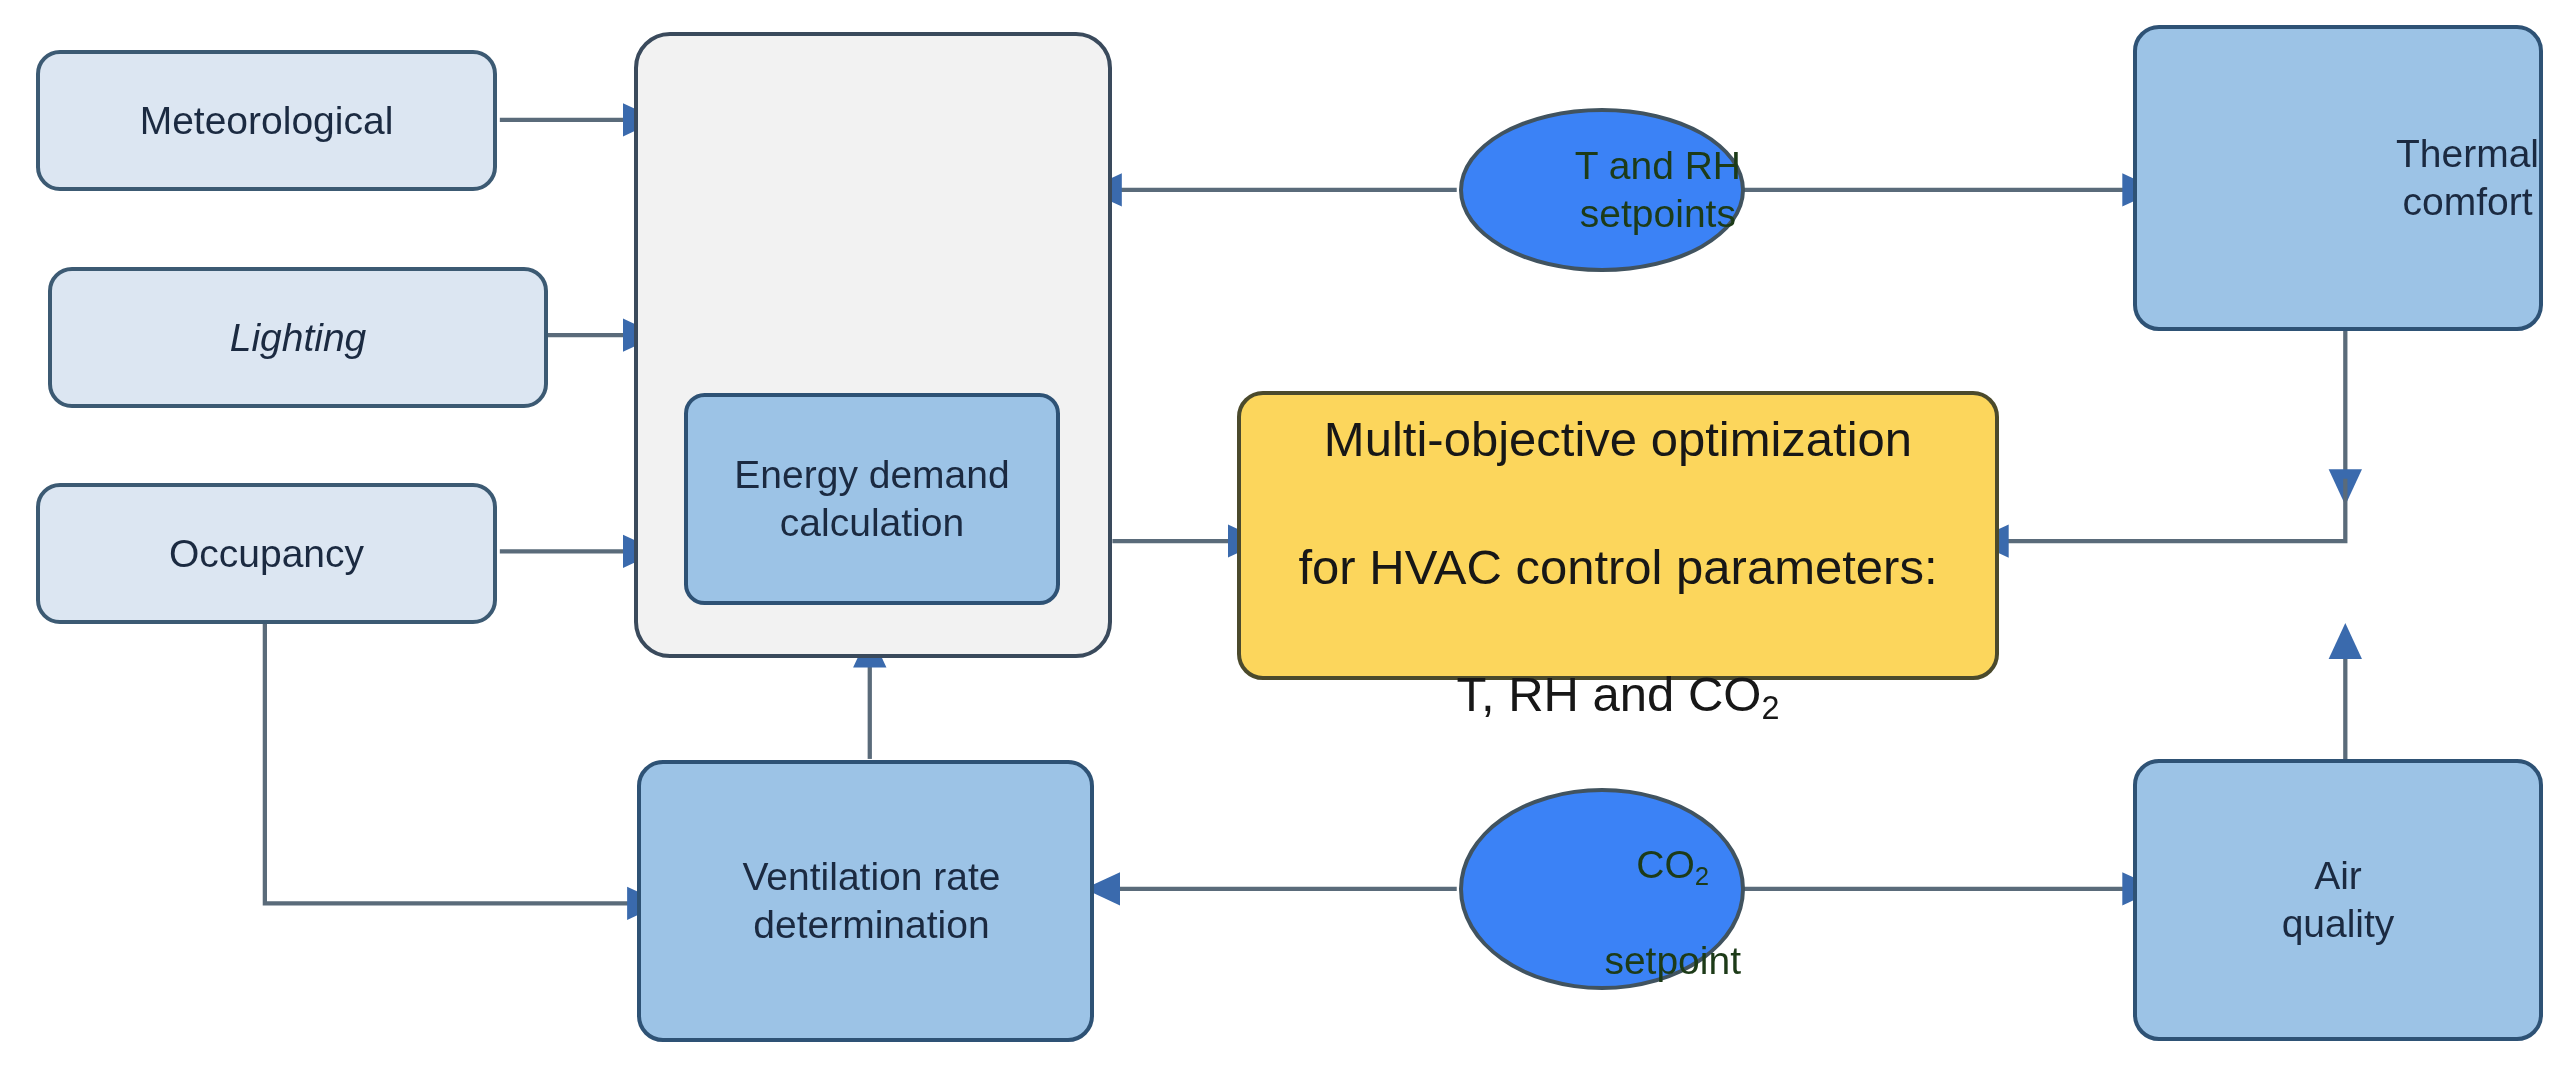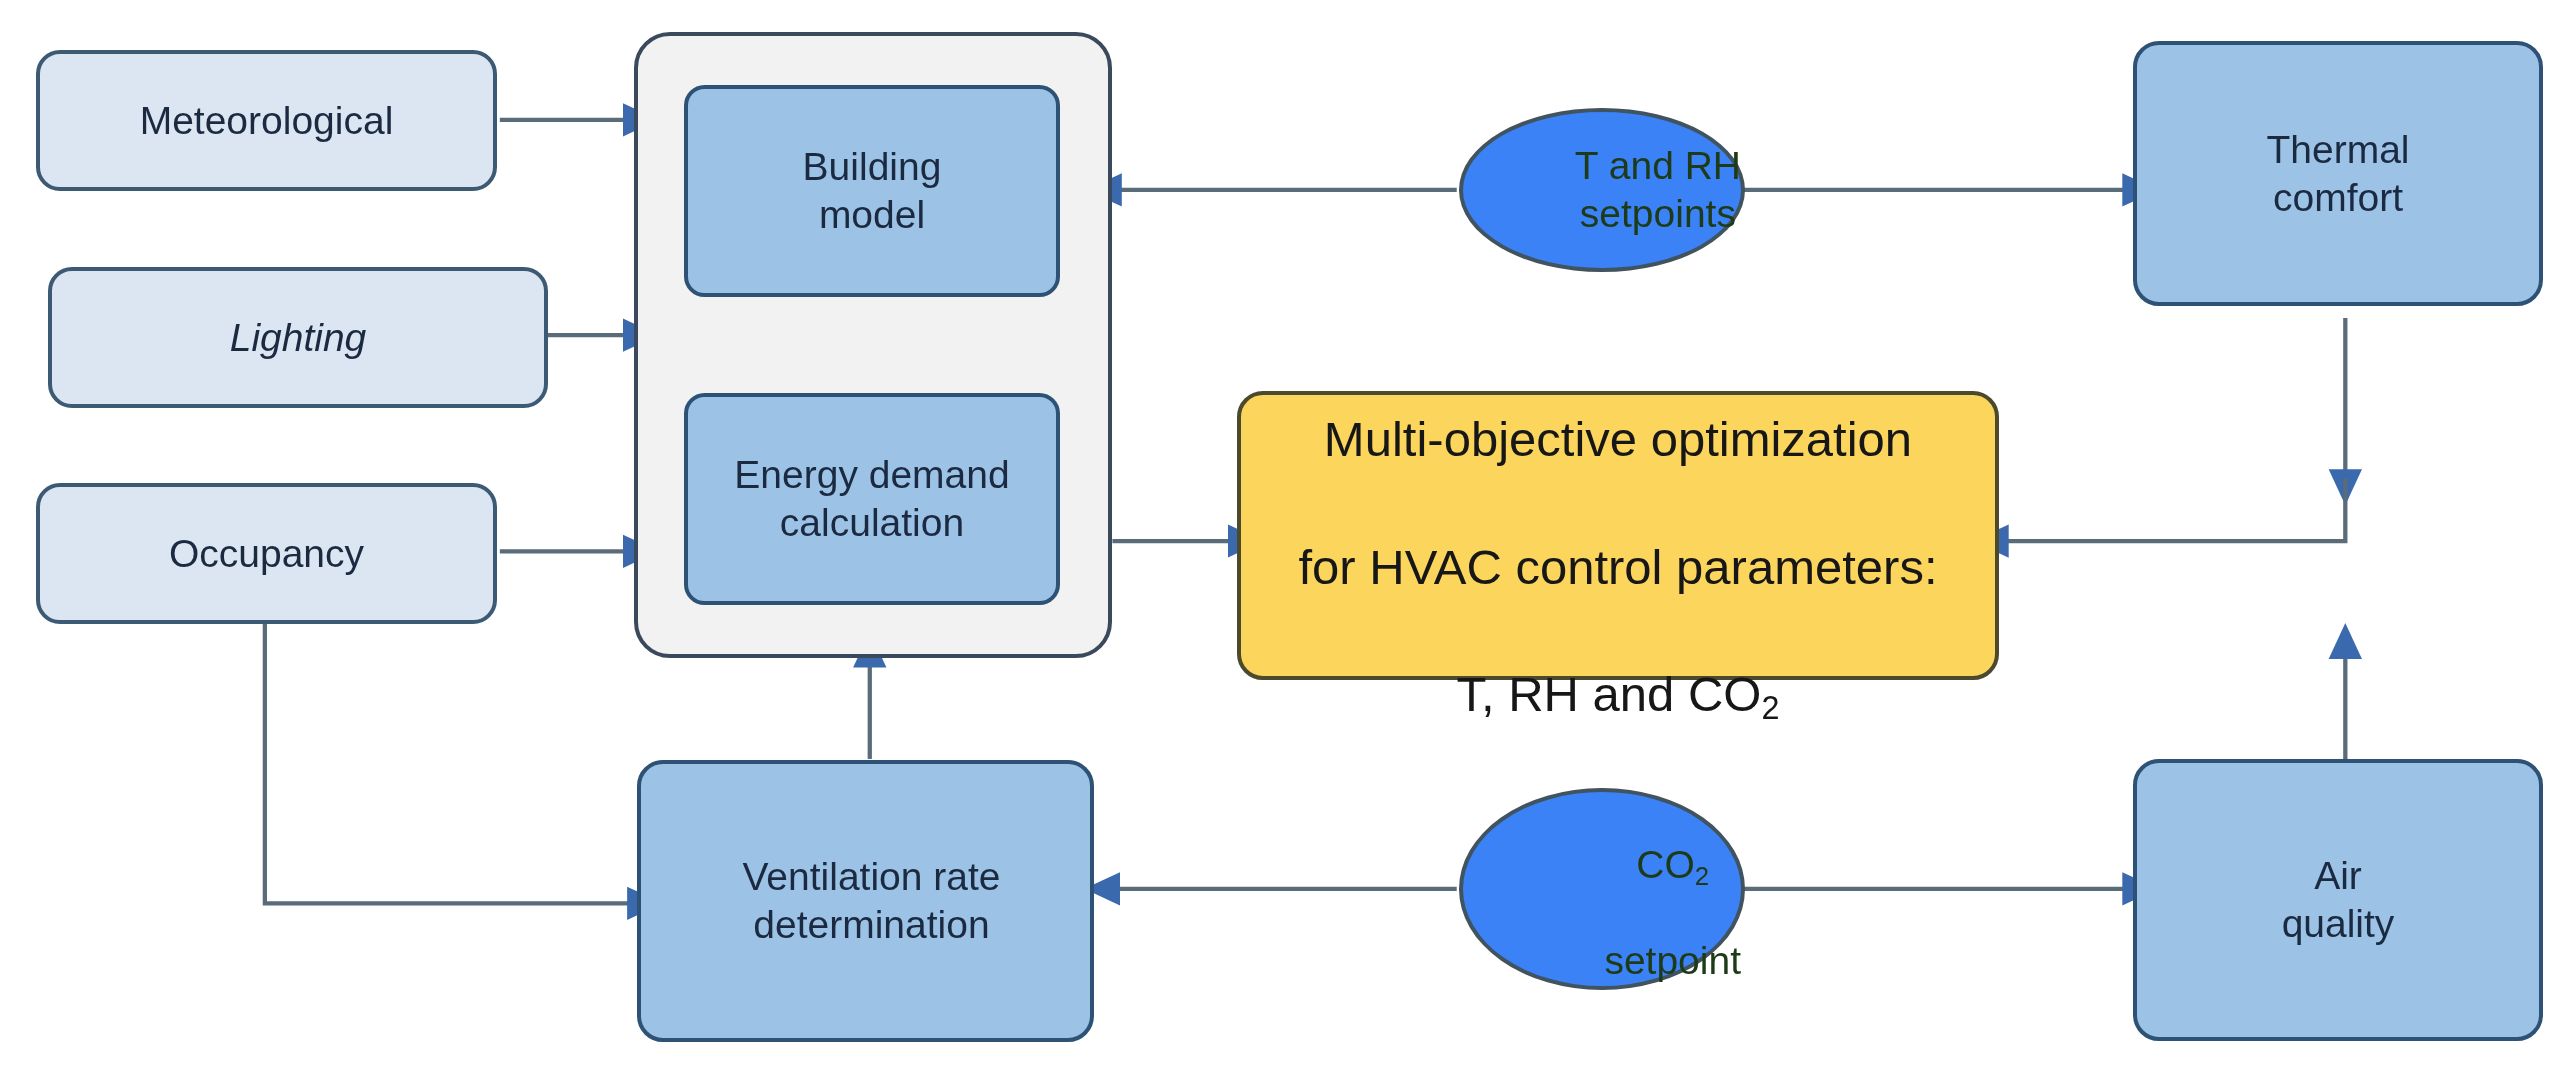--- a/index.html
+++ b/index.html
@@ -192,24 +192,20 @@
     <span>Lighting</span>
   </div>
 
   <div class="node node-source" style="left:36px; top:483px; width:461px; height:141px;">
     <span>Occupancy</span>
   </div>
 
   <div class="node-group" style="left:634px; top:32px; width:478px; height:626px;">
   </div>
 
-  <div class="node-inner" style="left:684px; top:85px; width:376px; height:212px;">
-    <span>Building
-model</span>
-  </div>
 
   <div class="node-inner" style="left:684px; top:393px; width:376px; height:212px;">
     <span>Energy demand
 calculation</span>
   </div>
 
   <div class="node node-process" style="left:637px; top:760px; width:457px; height:282px;padding-left:12px;">
     <span>Ventilation rate
 determination</span>
   </div>
@@ -220,21 +216,21 @@
 setpoints</span>
   </div>
 
   <div class="node-ellipse" style="left:1459px; top:788px; width:286px; height:202px;">
     <span>
       <span>CO</span><sub>2</sub><br>
       <span>setpoint</span>
     </span>
   </div>
 
-  <div class="node node-process" style="left:2133px; top:41px; width:410px; height:265px;">
+  <div class="node node-process" style="left:2133px; top:25px; width:410px; height:306px;justify-content:flex-end;">
     <span>Thermal
 comfort</span>
   </div>
 
   <div class="node node-process" style="left:2133px; top:759px; width:410px; height:282px;">
     <span>Air
 quality</span>
   </div>
 
   <div class="node-optim" style="left:1237px; top:391px; width:762px; height:289px;">

